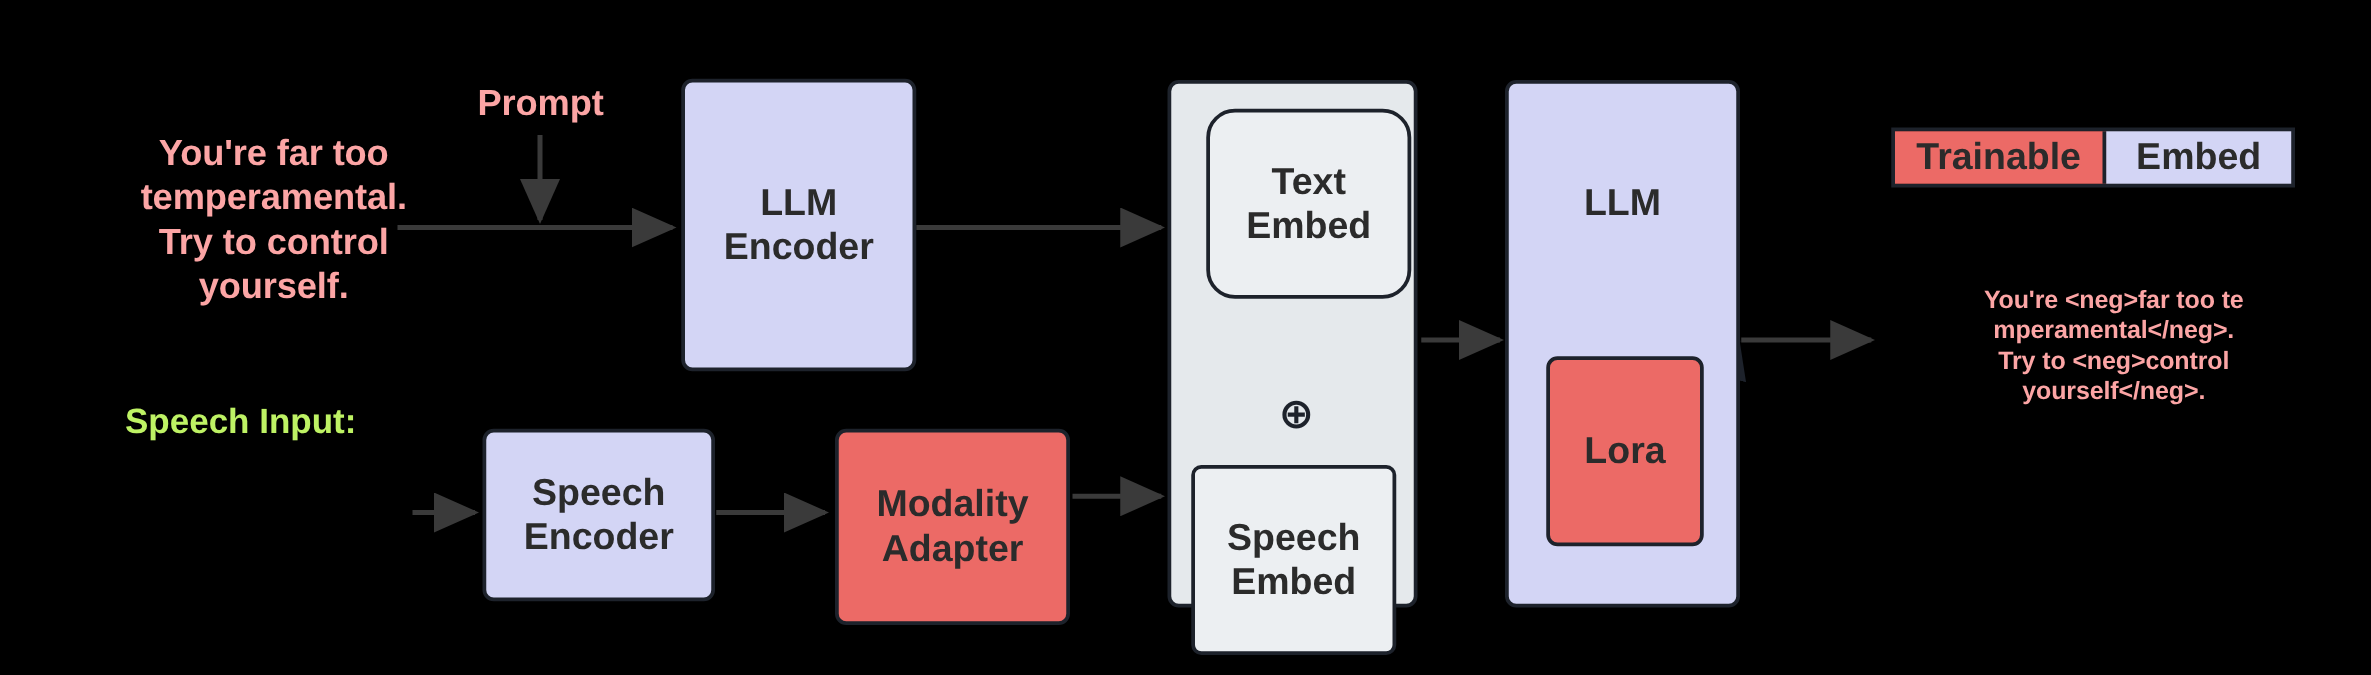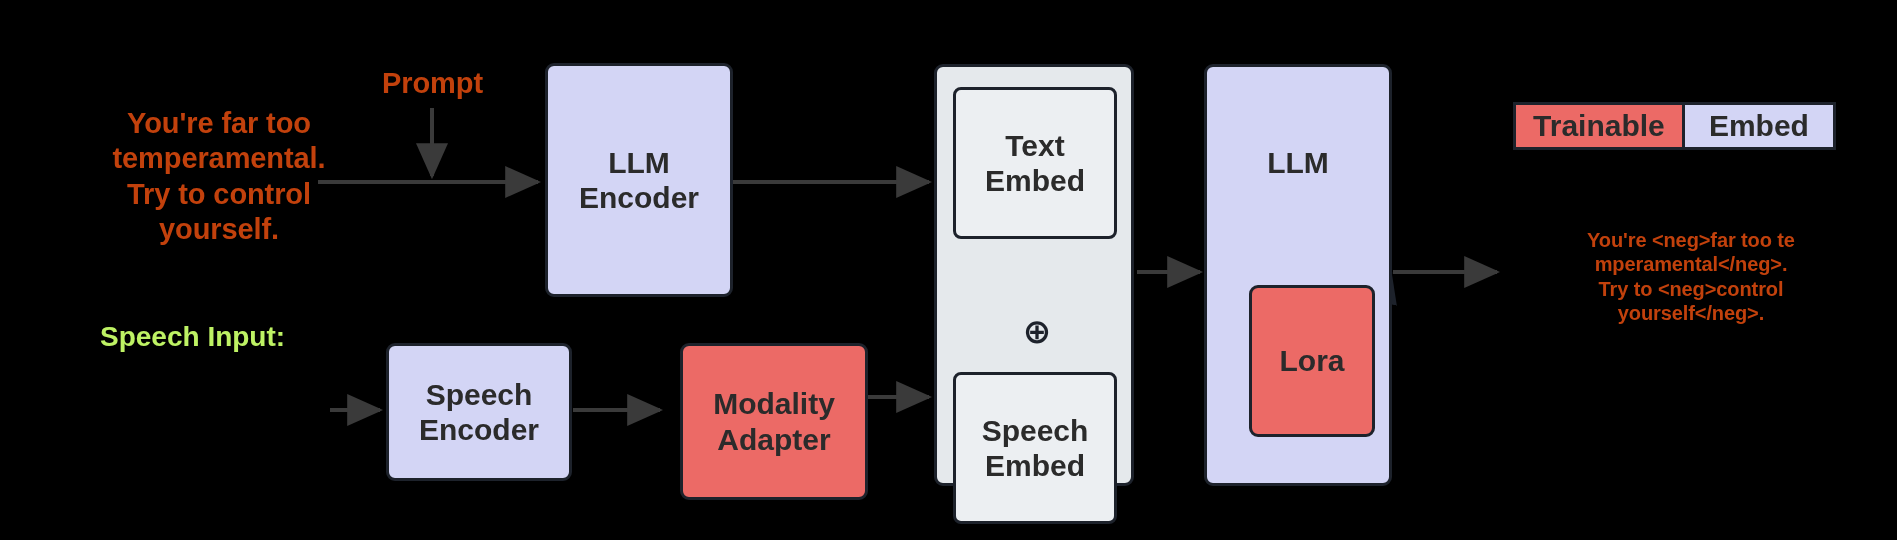--- a/index.html
+++ b/index.html
@@ -15,21 +15,21 @@
     position: relative;
     width: 1897px;
     height: 540px;
     background: #000000;
     overflow: hidden;
   }
   .abs { position: absolute; }
 
   
   .diagram-text {
-    color: #c2410c;
+    color: #fca5a5;
     font-weight: bold;
     font-size: 29px;
     line-height: 1.22;
     text-align: center;
     white-space: pre-line;
     letter-spacing: -0.1px;
   }
   .label-small {
     color: #bef264;
     font-weight: bold;
@@ -47,21 +47,21 @@
     align-items: center;
     justify-content: center;
     text-align: center;
     font-weight: bold;
     color: #2b2b2b;
     font-size: 30px;
     line-height: 1.18;
     white-space: pre-line;
   }
   .node.freeze  { background: #d3d5f5; }
-  .node.trainable { background: #ec6a66; margin-left: 12px; }
+  .node.trainable { background: #ec6a66; }
   .node.group   { background: #e5e9ec; }
   .node.inner   { background: #eceff2; border-width: 3px; border-radius: 8px; }
 
   
   #legend {
     display: flex;
     border: 3px solid #1d222b;
     box-sizing: border-box;
   }
   #legend .cell {
@@ -141,21 +141,21 @@
   <div class="abs node freeze" style="left:545px; top:63px; width:188px; height:234px;">LLM
 Encoder</div>
 
   <div class="abs node freeze" style="left:386px; top:343px; width:186px; height:138px;">Speech
 Encoder</div>
 
   <div class="abs node trainable" style="left:668px; top:343px; width:188px; height:157px;">Modality
 Adapter</div>
 
   <div class="abs node group" style="left:934px; top:64px; width:200px; height:422px; display:block;">
-    <div class="node inner" style="position:absolute; left:16px; top:20px; width:164px; height:152px;">Text
+    <div class="node inner" style="position:absolute; left:28px; top:20px; width:164px; height:152px;border-radius:23px;">Text
 Embed</div>
     <div class="plus-sym" style="position:absolute; left:0; top:247px; width:200px;">⊕</div>
     <div class="node inner" style="position:absolute; left:16px; top:305px; width:164px; height:152px;">Speech
 Embed</div>
   </div>
 
   <div class="abs node freeze" style="left:1204px; top:64px; width:188px; height:422px; display:block;">
     <div style="position:absolute; left:0; top:78px; width:100%; text-align:center;
                 font-weight:bold; font-size:30px; color:#2b2b2b;">LLM</div>
   </div>

